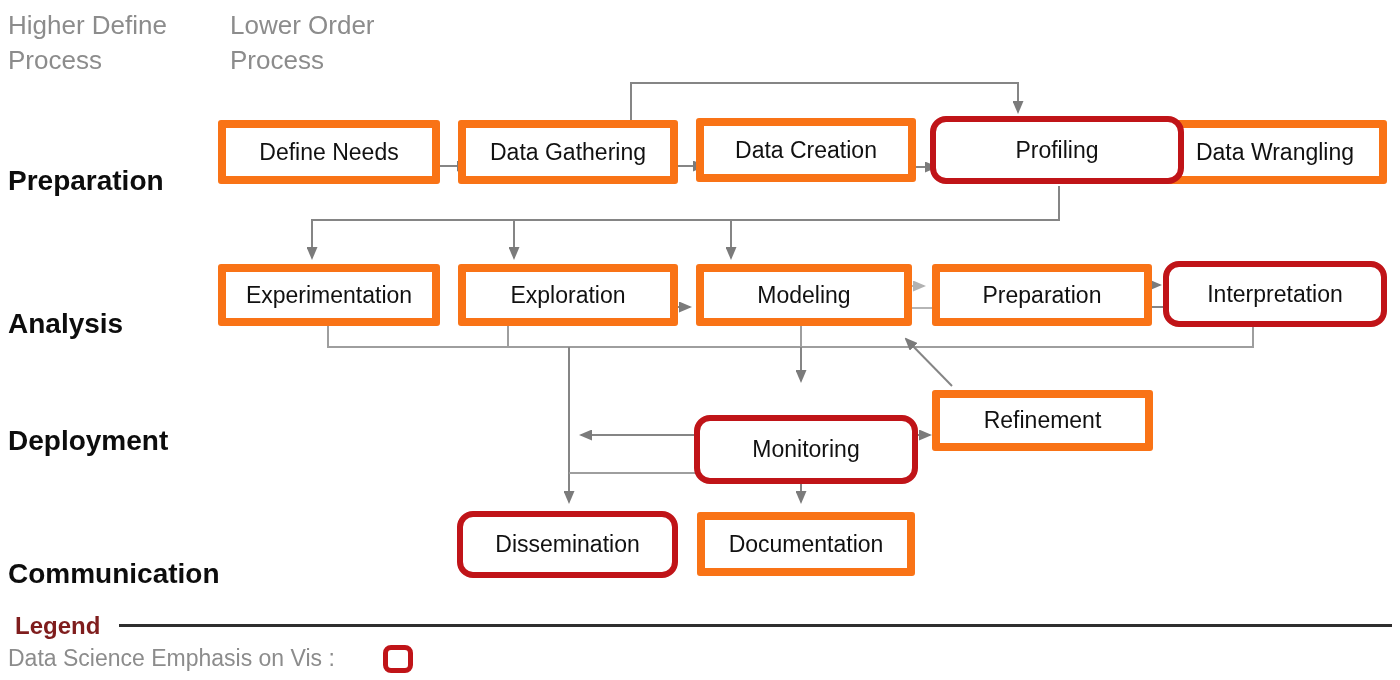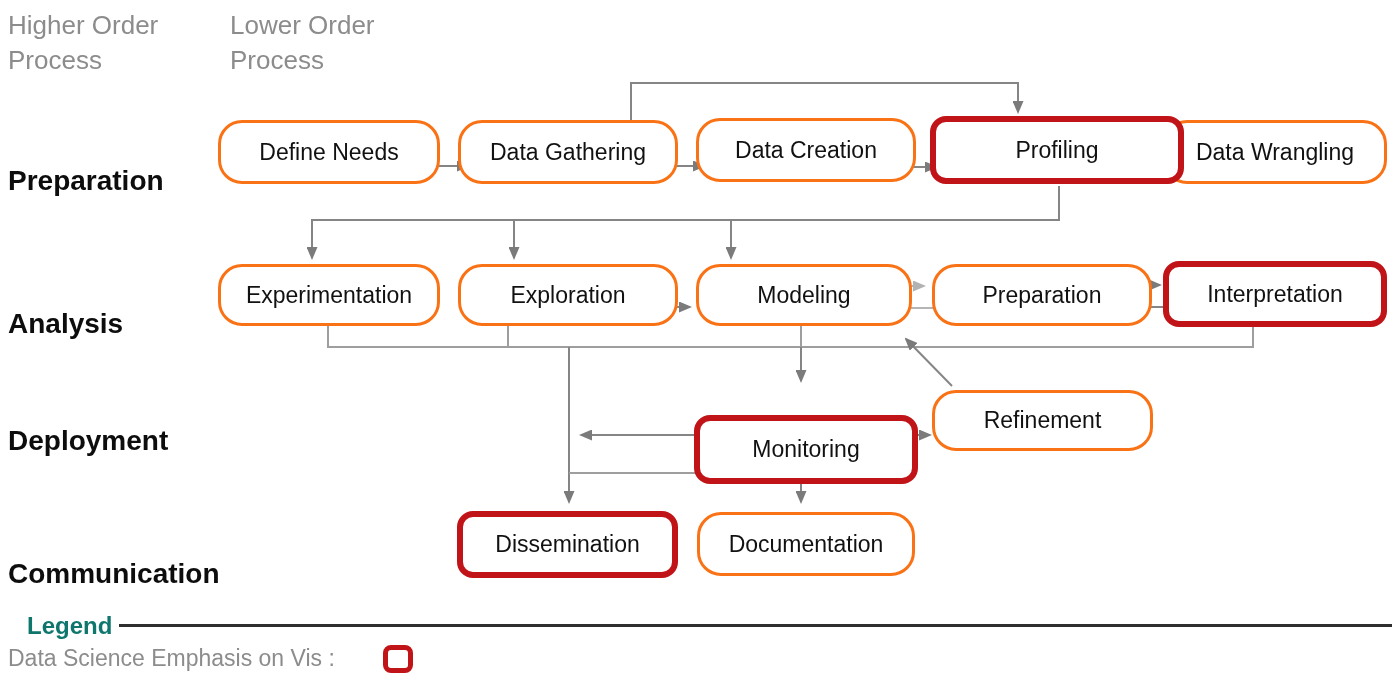--- a/index.html
+++ b/index.html
@@ -30,22 +30,22 @@
     font-size: 28px;
     font-weight: 700;
     color: #0d0d0d;
     white-space: nowrap;
     margin-top: 28px;
   }
   .node {
     position: absolute;
     box-sizing: border-box;
     background: #ffffff;
-    border: 3px solid #f97316;
-    border-radius: 24px;
+    border: 8px solid #f97316;
+    border-radius: 3px;
     display: flex;
     align-items: center;
     justify-content: center;
     font-size: 23px;
     color: #111111;
     white-space: nowrap;
     z-index: 2;
   }
   .node.emphasis {
     border: 6px solid #c01418;
@@ -60,22 +60,21 @@
   }
   .edge-dark  { stroke: #858585; stroke-width: 2; fill: none; }
   .edge-mid   { stroke: #9e9e9e; stroke-width: 2; fill: none; }
   .edge-light { stroke: #b5b5b5; stroke-width: 2; fill: none; }
   #legend-title {
     position: absolute;
     left: 15px;
     top: 612px;
     font-size: 24px;
     font-weight: 700;
-    color: #0f766e;
-    margin-left: 12px;
+    color: #7f1d1d;
   }
   #legend-rule {
     position: absolute;
     left: 119px;
     top: 624px;
     width: 1273px;
     height: 3px;
     background: #2e2e2e;
   }
   #legend-text {
@@ -95,21 +94,21 @@
     border: 5px solid #c01418;
     border-radius: 8px;
     background: #ffffff;
   }
 </style>
 </head>
 <body>
 
 <div id="canvas">
 
-  <div class="col-header" style="left:8px">Higher Order Process</div>
+  <div class="col-header" style="left:8px">Higher Define Process</div>
   <div class="col-header" style="left:230px">Lower Order Process</div>
 
   <div class="row-label" style="top:137px">Preparation</div>
   <div class="row-label" style="top:280px">Analysis</div>
   <div class="row-label" style="top:397px">Deployment</div>
   <div class="row-label" style="top:530px">Communication</div>
 
   <svg id="edge-layer" width="1400" height="680">
     <defs>
       <marker id="arrow-dark" viewBox="0 0 13 11" markerWidth="13" markerHeight="11" refX="11" refY="5.5" orient="auto" markerUnits="userSpaceOnUse">

